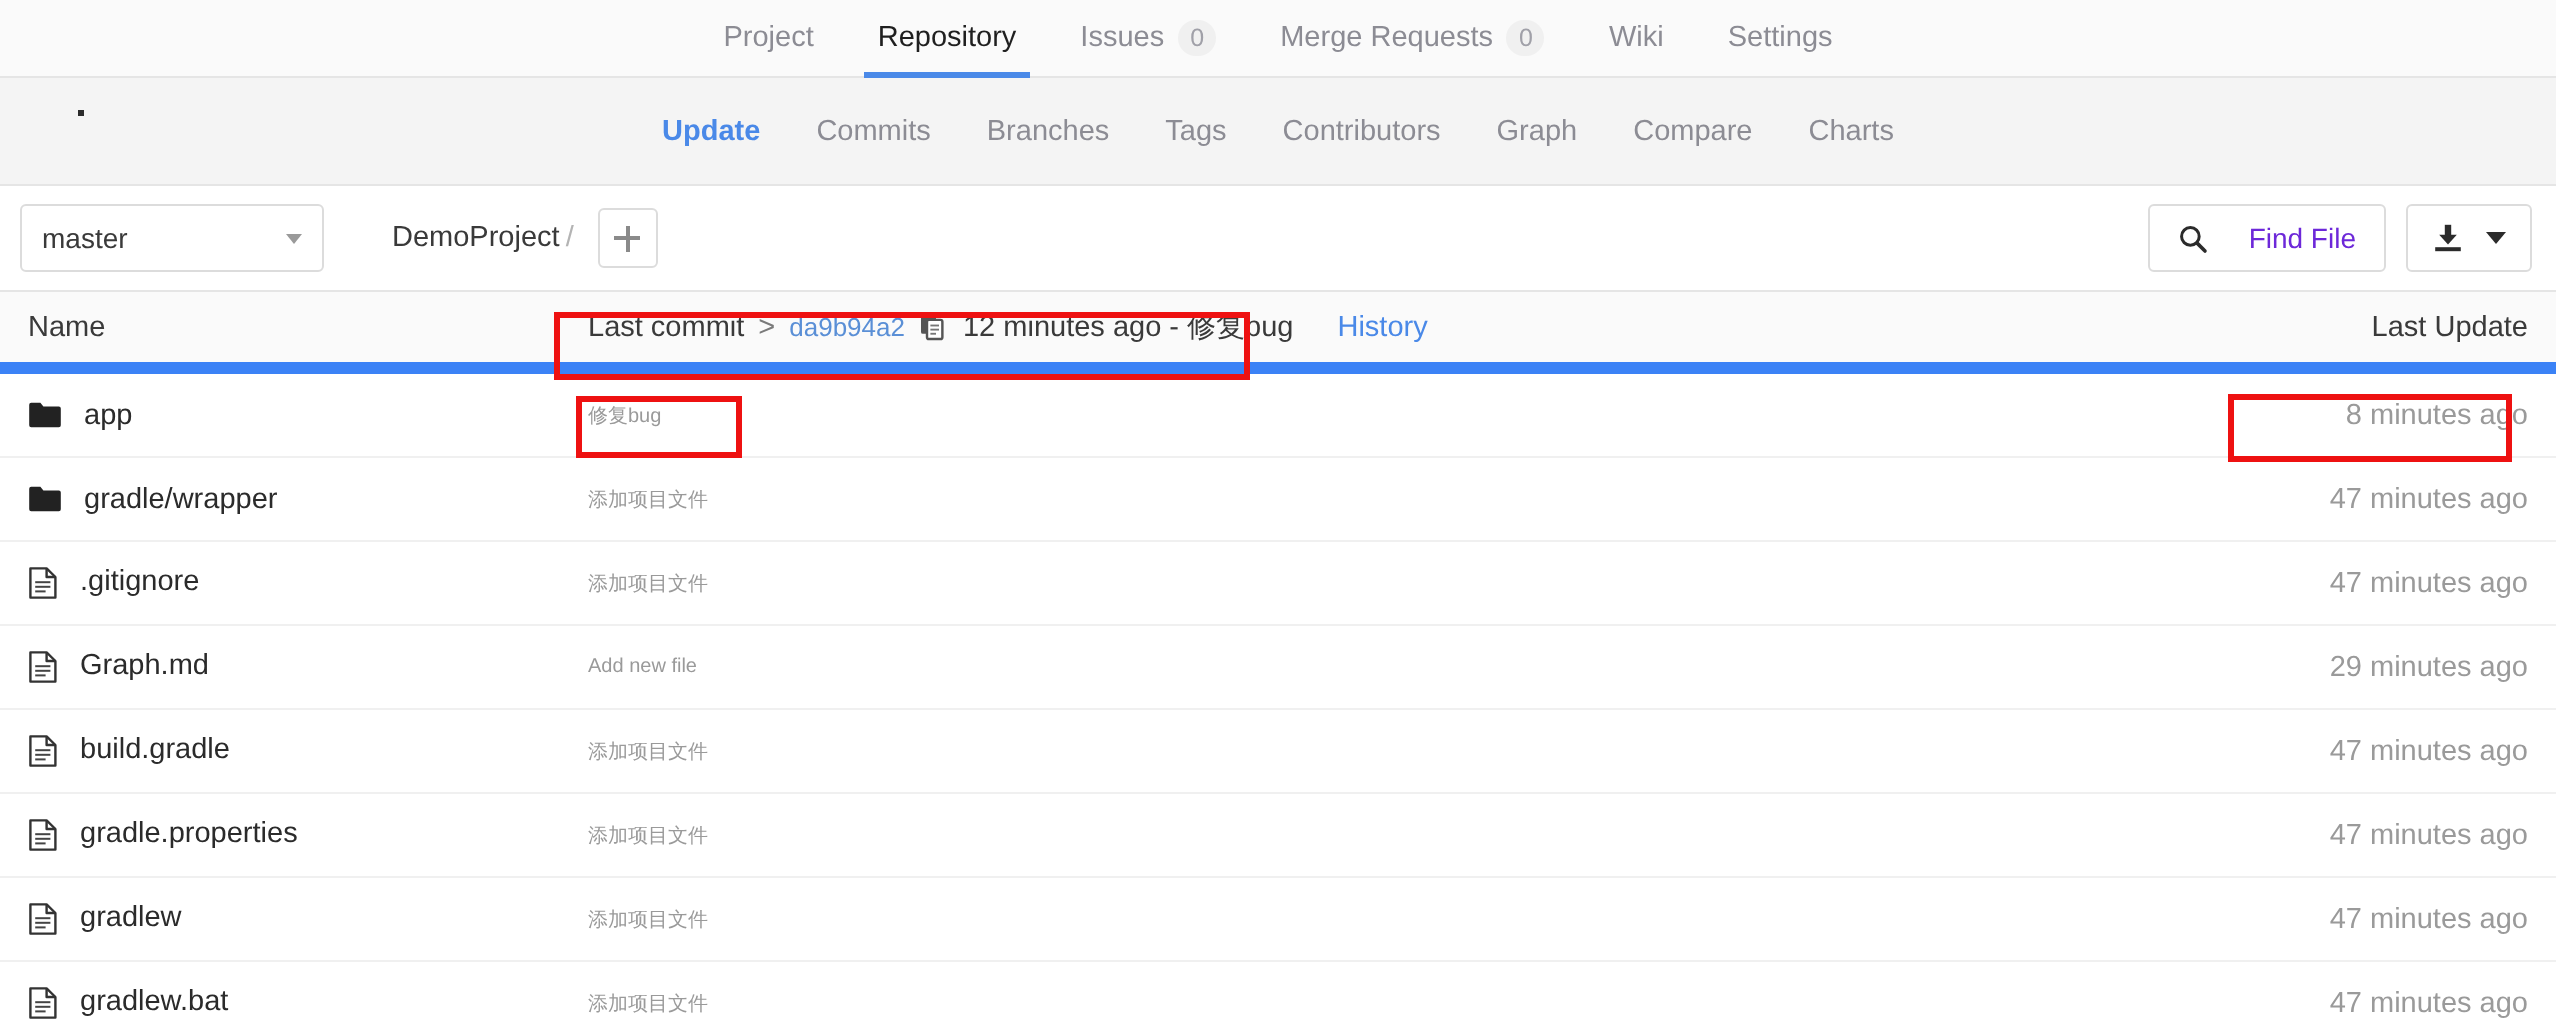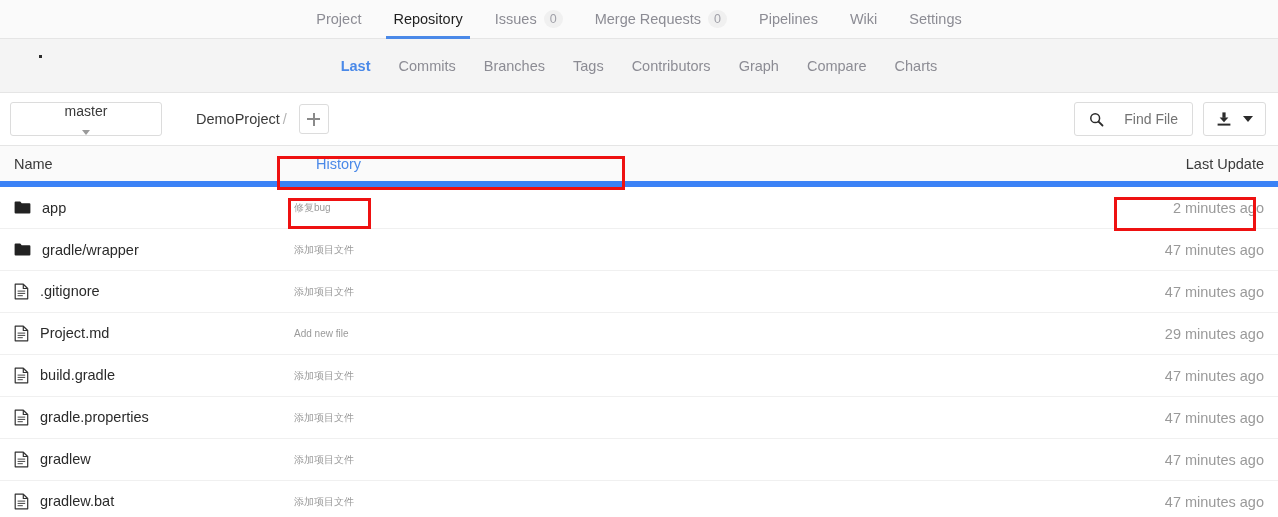--- a/index.html
+++ b/index.html
@@ -103,21 +103,20 @@
     border-radius: 3px;
     background: #fff;
     display: flex;
     align-items: center;
     justify-content: space-between;
     padding: 0 10px;
     font-size: 14px;
     color: #3a3a3a;
     cursor: pointer;
     margin-left: 6px;
-    flex-direction: column;
   }
   .chev {
     width: 0; height: 0;
     border-left: 4.5px solid transparent;
     border-right: 4.5px solid transparent;
     border-top: 5.5px solid #9a9a9a;
   }
   .breadcrumb {
     margin-left: 34px;
     font-size: 14.5px;
@@ -148,21 +147,21 @@
   .find-file-btn {
     height: 34px;
     border: 1px solid #dcdcdc;
     border-radius: 3px;
     background: #fff;
     display: flex;
     align-items: center;
     gap: 20px;
     padding: 0 14px;
     font-size: 14px;
-    color: #737373;
+    color: #6d28d9;
     cursor: pointer;
   }
   .download-btn {
     height: 34px;
     margin-left: 10px;
     border: 1px solid #dcdcdc;
     border-radius: 3px;
     background: #fff;
     display: flex;
     align-items: center;
@@ -289,35 +288,32 @@
         </div>
         <div class="tn-item">
           <span>Issues</span>
           <span class="tn-badge">0</span>
         </div>
         <div class="tn-item">
           <span>Merge Requests</span>
           <span class="tn-badge">0</span>
         </div>
         <div class="tn-item">
-          <span>Pipelines</span>
-        </div>
-        <div class="tn-item">
           <span>Wiki</span>
         </div>
         <div class="tn-item">
           <span>Settings</span>
         </div>
       </div>
   </div>
 
   <div class="sub-nav">
     <div class="sub-dot"></div>
     <div class="sub-nav-inner" id="subNav">
-        <div class="sn-item active">Last</div>
+        <div class="sn-item active">Update</div>
         <div class="sn-item">Commits</div>
         <div class="sn-item">Branches</div>
         <div class="sn-item">Tags</div>
         <div class="sn-item">Contributors</div>
         <div class="sn-item">Graph</div>
         <div class="sn-item">Compare</div>
         <div class="sn-item">Charts</div>
       </div>
   </div>
 
@@ -355,38 +351,53 @@
       </span>
       <span class="caret-down"></span>
     </div>
   </div>
 
   <div class="file-table">
 
     <div class="commit-header-row">
       <div class="col-name">Name</div>
 
+      <div class="commit-info">
+        <span>Last commit</span>
+        <span class="arrow">&gt;</span>
+        <span class="sha">da9b94a2</span>
+        <span>
+          <svg width="15" height="15" viewBox="0 0 16 16">
+            <rect x="1.6" y="1.6" width="8" height="10" rx="1" fill="#555"></rect>
+            <rect x="4.8" y="4.2" width="8.2" height="10.2" rx="1" fill="#fff" stroke="#555" stroke-width="1.3"></rect>
+            <line x1="6.6" y1="7.2" x2="11.2" y2="7.2" stroke="#777" stroke-width="1"></line>
+            <line x1="6.6" y1="9.4" x2="11.2" y2="9.4" stroke="#777" stroke-width="1"></line>
+            <line x1="6.6" y1="11.6" x2="9.6" y2="11.6" stroke="#777" stroke-width="1"></line>
+          </svg>
+        </span>
+        <span class="meta">12 minutes ago - 修复bug</span>
+      </div>
 
       <div class="history-link">History</div>
 
       <div class="col-update">Last Update</div>
     </div>
 
     <div id="fileRows">
         <div class="file-row">
           <div class="fr-name">
             <span>
               <svg width="17" height="15" viewBox="0 0 17 15">
                 <path d="M0.6 2.4 a1 1 0 0 1 1-1 h4.6 l1.5 1.8 h7.7 a1 1 0 0 1 1 1 v8.4 a1 1 0 0 1 -1 1 h-13.8 a1 1 0 0 1 -1 -1 Z" fill="#222"></path>
               </svg>
             </span>
             <span>app</span>
           </div>
           <div class="fr-commit">修复bug</div>
-          <div class="fr-update">2 minutes ago</div>
+          <div class="fr-update">8 minutes ago</div>
         </div>
         <div class="file-row">
           <div class="fr-name">
             <span>
               <svg width="17" height="15" viewBox="0 0 17 15">
                 <path d="M0.6 2.4 a1 1 0 0 1 1-1 h4.6 l1.5 1.8 h7.7 a1 1 0 0 1 1 1 v8.4 a1 1 0 0 1 -1 1 h-13.8 a1 1 0 0 1 -1 -1 Z" fill="#222"></path>
               </svg>
             </span>
             <span>gradle/wrapper</span>
           </div>
@@ -413,21 +424,21 @@
           <div class="fr-name">
             <span>
               <svg width="15" height="17" viewBox="0 0 15 17">
                 <path d="M1.2 1.2 h8.1 l4.4 4.3 v10.3 h-12.5 Z" fill="#fff" stroke="#333" stroke-width="1.2" stroke-linejoin="round"></path>
                 <path d="M9.3 1.2 v4.3 h4.4" fill="none" stroke="#333" stroke-width="1.2" stroke-linejoin="round"></path>
                 <line x1="3.6" y1="8.1" x2="11.2" y2="8.1" stroke="#444" stroke-width="1"></line>
                 <line x1="3.6" y1="10.4" x2="11.2" y2="10.4" stroke="#444" stroke-width="1"></line>
                 <line x1="3.6" y1="12.7" x2="8.8" y2="12.7" stroke="#444" stroke-width="1"></line>
               </svg>
             </span>
-            <span>Project.md</span>
+            <span>Graph.md</span>
           </div>
           <div class="fr-commit">Add new file</div>
           <div class="fr-update">29 minutes ago</div>
         </div>
         <div class="file-row">
           <div class="fr-name">
             <span>
               <svg width="15" height="17" viewBox="0 0 15 17">
                 <path d="M1.2 1.2 h8.1 l4.4 4.3 v10.3 h-12.5 Z" fill="#fff" stroke="#333" stroke-width="1.2" stroke-linejoin="round"></path>
                 <path d="M9.3 1.2 v4.3 h4.4" fill="none" stroke="#333" stroke-width="1.2" stroke-linejoin="round"></path>

